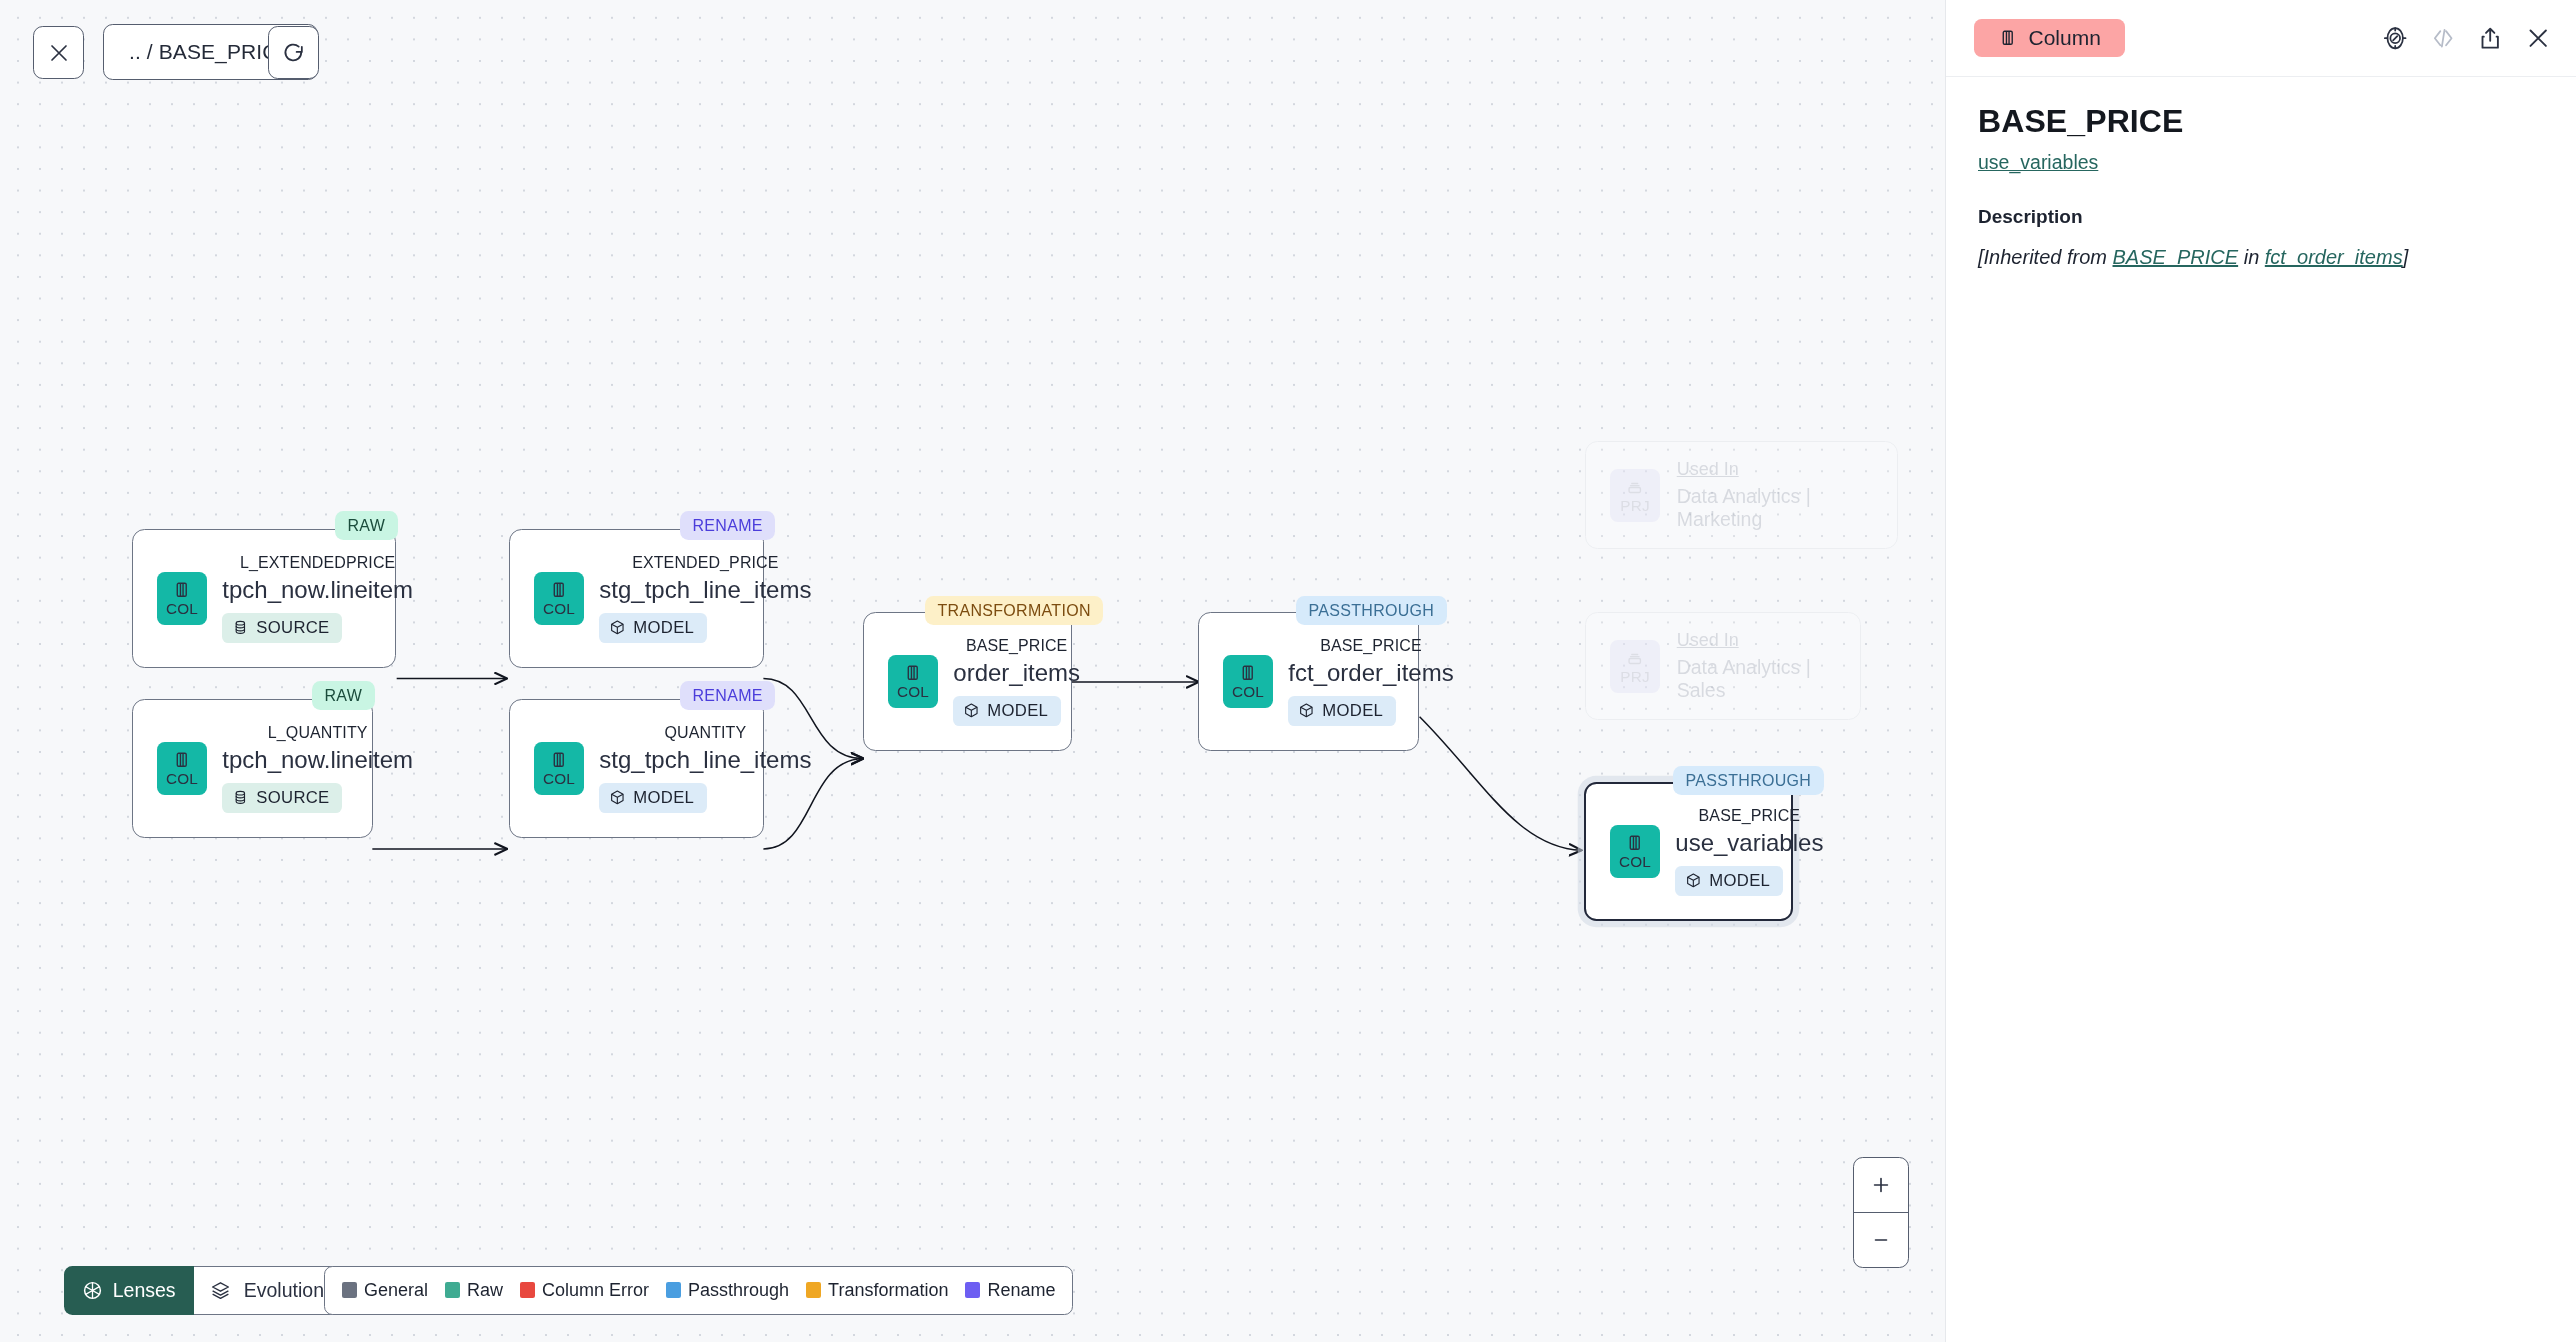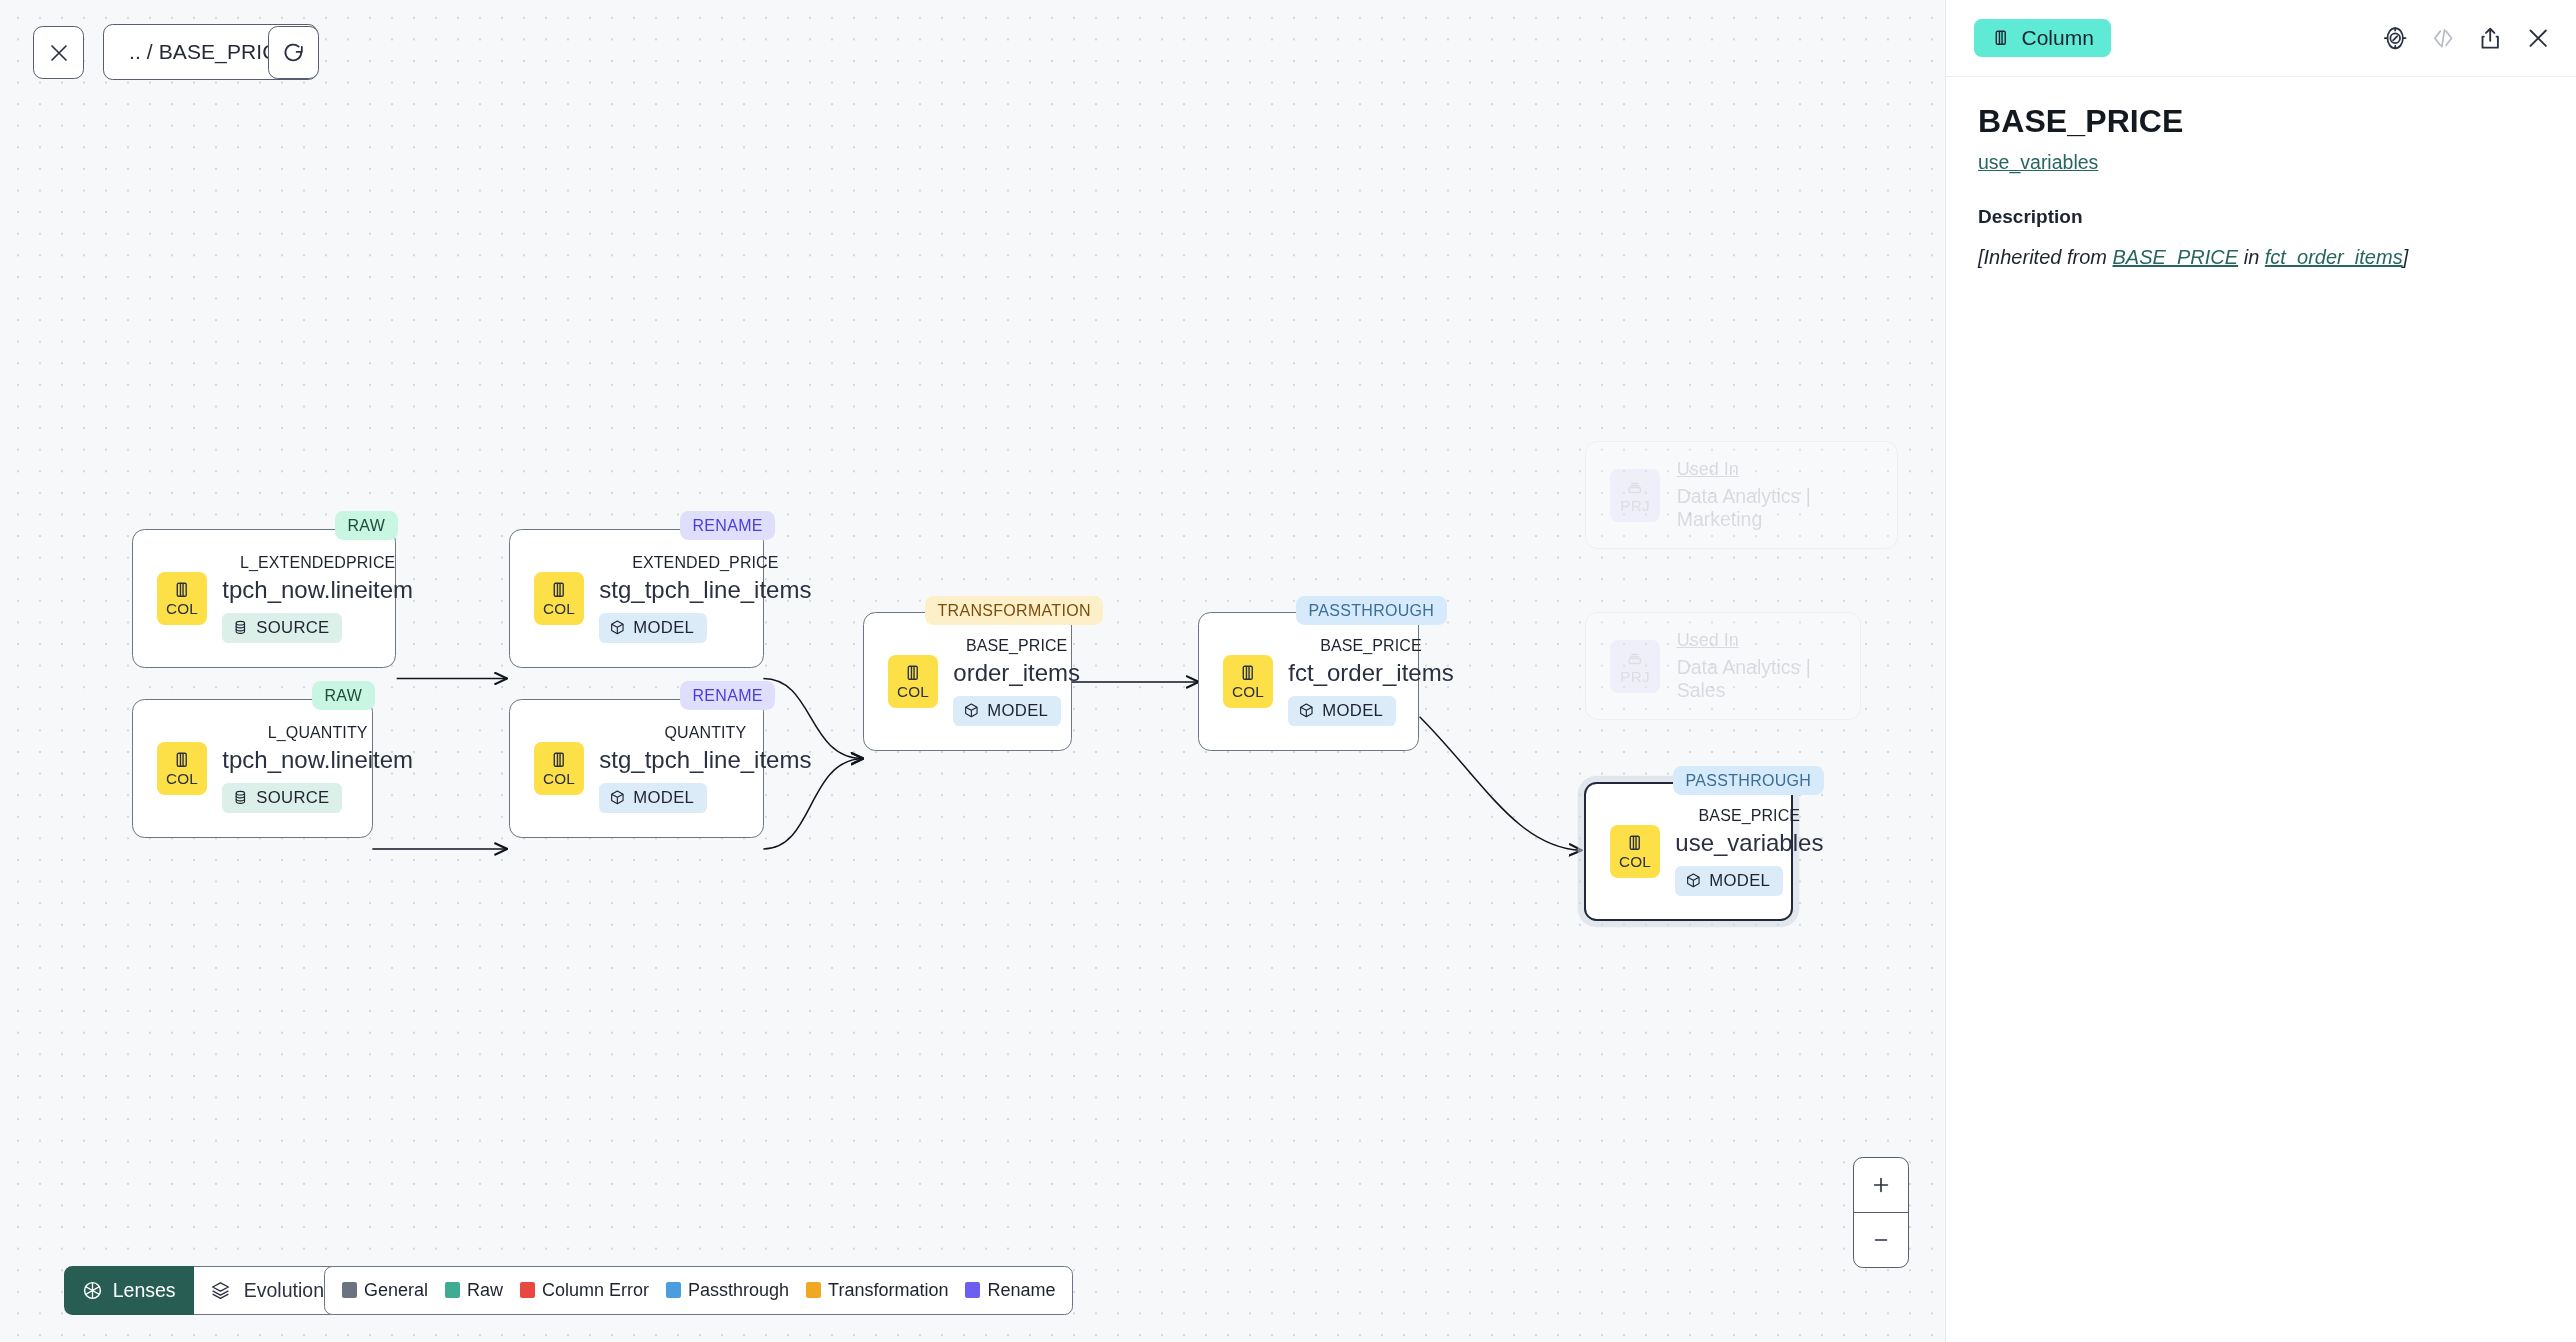--- a/index.html
+++ b/index.html
@@ -48,21 +48,21 @@
     gap: 15.3px;
     z-index: 5;
   }
   .node.selected {
     border: 2.4px solid #22283a;
     box-shadow: 0 0 0 6.3px rgba(210,216,228,.55);
     z-index: 8;
   }
   .col-chip {
     width: 50px; height: 53px;
-    background: #fde047; border-radius: 7.7px;
+    background: #14b8a6; border-radius: 7.7px;
     display: flex; flex-direction: column;
     align-items: center; justify-content: center; gap: 1.4px;
     flex: none;
   }
   .col-chip .lbl { font-size: 15.3px; color: #2b3141; letter-spacing: 0.2px; line-height: 1; }
   .node-body { display: flex; flex-direction: column; gap: 2.8px; }
   .node-title { font-size: 16px; color: #1d2330; letter-spacing: 0.1px; line-height: 1.15; text-align: center; }
   .node-sub   { font-size: 24px; color: #2a3040; line-height: 1.2; }
   .pill {
     margin-top: 5.6px;
@@ -165,22 +165,22 @@
     border-left: 1px solid #e6e8ec;
     z-index: 30;
   }
   #panel-toolbar {
     height: 77px; display: flex; align-items: center;
     padding: 0 25px 0 28px;
     border-bottom: 1px solid #eceef1;
   }
   #type-badge {
     display: inline-flex; align-items: center; gap: 11px;
-    background: #5eead4; border-radius: 7.7px;
-    padding: 7px 17px; font-size: 21px; color: #1d2330;
+    background: #fca5a5; border-radius: 7.7px;
+    padding: 7px 24px; font-size: 21px; color: #1d2330;
   }
   #panel-icons { margin-left: auto; display: flex; align-items: center; gap: 21px; color: #2b3141; }
   #panel-head { padding: 26.4px 32px 0 32px; }
   #panel-title { font-size: 32px; font-weight: bold; color: #14181f; letter-spacing: 0.1px; }
   #panel-subtitle {
     display: inline-block; margin-top: 11px;
     font-size: 19.5px; color: #26665f; text-decoration: underline;
   }
   #tabs {
     margin-top: 40px; padding: 0 32px;

